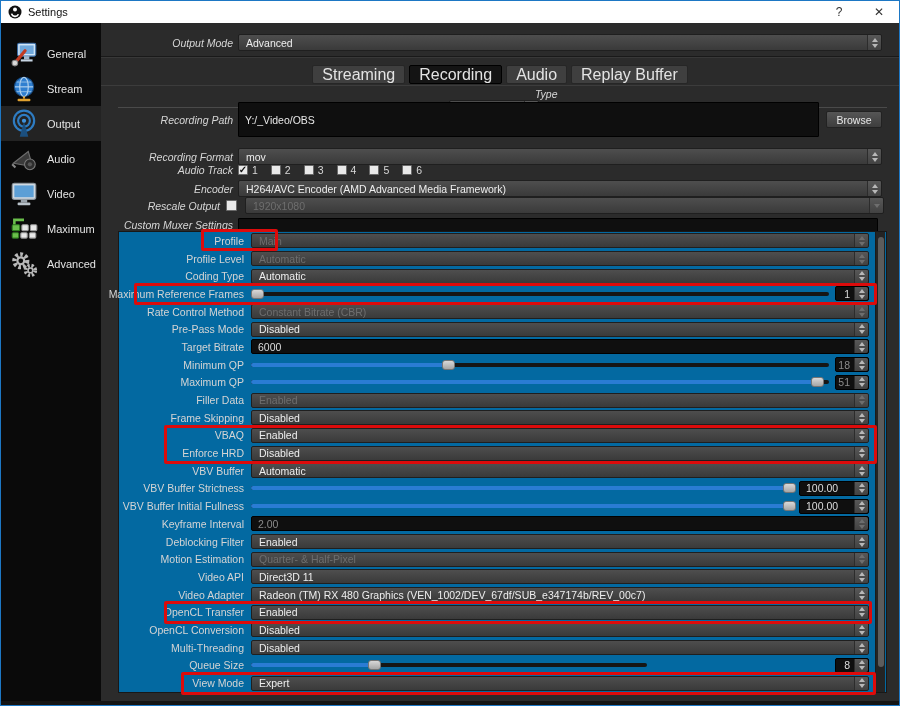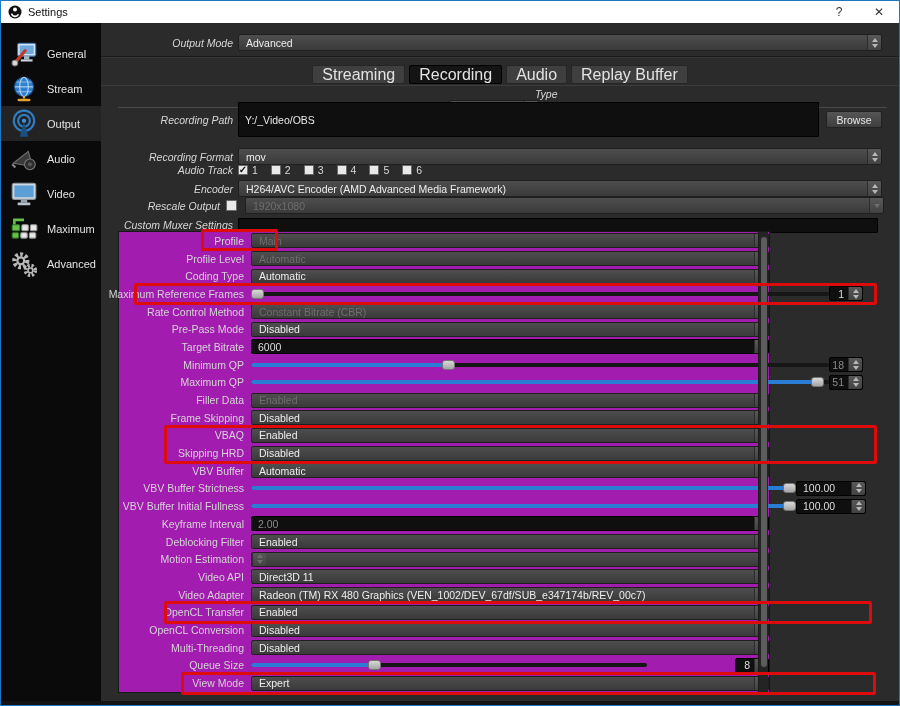--- a/index.html
+++ b/index.html
@@ -44,22 +44,22 @@
   .spinbtn.dis .tri.up{border-bottom-color:#6e6e6e;}
   .spinbtn.dis .tri.down{border-top-color:#6e6e6e;}
   .tinput{background:#0f0f0f;border:1px solid #000;color:#e8e8e8;height:35px;display:flex;align-items:center;
     padding-left:6px;border-radius:1px;white-space:nowrap;overflow:hidden;}
   .btn{width:56px;height:17px;background:linear-gradient(180deg,#555555,#3e3e3e);border:1px solid #222;
     border-radius:2px;display:flex;align-items:center;justify-content:center;color:#e8e8e8;flex-shrink:0;}
   .cb{width:11px;height:11px;background:#e9e9e9;border:1px solid #6a6a6a;border-radius:1px;flex-shrink:0;
     display:inline-flex;align-items:center;justify-content:center;font-size:10px;color:#111;line-height:1;}
   .cb.checked::after{content:"✓";font-weight:bold;}
   
-  .innerpanel{position:absolute;top:208px;left:17px;width:652px;height:462px;border:1px solid #181818;
-    background:#a21caf;}
+  .innerpanel{position:absolute;top:208px;left:17px;width:769px;height:462px;border:1px solid #181818;
+    background:#0369a1;}
   .irow{height:17.7px;display:flex;align-items:center;}
   .ilabel{width:125px;flex-shrink:0;display:flex;justify-content:flex-end;white-space:nowrap;color:#d4d4d4;}
   .ictl{margin-left:7px;width:618px;display:flex;align-items:center;min-width:0;}
   .ictl .combo{height:15px;}
   .ictl .spinbtn{width:14px;}
   .vscroll{position:absolute;top:0;bottom:0;right:1px;width:10px;background:#242424;border-left:1px solid #1b1b1b;}
   .vhandle{position:absolute;left:2px;top:5px;width:6px;height:430px;background:#5c5c5c;border-radius:3px;}
   
   .track{height:4px;background:#161616;border-radius:2px;position:relative;flex-shrink:0;}
   .fill{position:absolute;left:0;top:0;bottom:0;border-radius:2px;}
@@ -450,21 +450,21 @@
                 <div class="combo">
                   <span class="combo-text">Enabled</span>
                   <span class="spinbtn">
                     <i class="tri up"></i>
                     <i class="tri down"></i>
                   </span>
                 </div>
               </div>
             </div>
             <div class="irow">
-              <span class="ilabel">Skipping HRD</span>
+              <span class="ilabel">Enforce HRD</span>
               <div class="ictl">
                 <div class="combo">
                   <span class="combo-text">Disabled</span>
                   <span class="spinbtn">
                     <i class="tri up"></i>
                     <i class="tri down"></i>
                   </span>
                 </div>
               </div>
             </div>
@@ -533,20 +533,21 @@
                     <i class="tri up"></i>
                     <i class="tri down"></i>
                   </span>
                 </div>
               </div>
             </div>
             <div class="irow">
               <span class="ilabel">Motion Estimation</span>
               <div class="ictl">
                 <div class="combo dis">
+                  <span class="combo-text">Quarter- &amp; Half-Pixel</span>
                   <span class="spinbtn dis">
                     <i class="tri up"></i>
                     <i class="tri down"></i>
                   </span>
                 </div>
               </div>
             </div>
             <div class="irow">
               <span class="ilabel">Video API</span>
               <div class="ictl">

